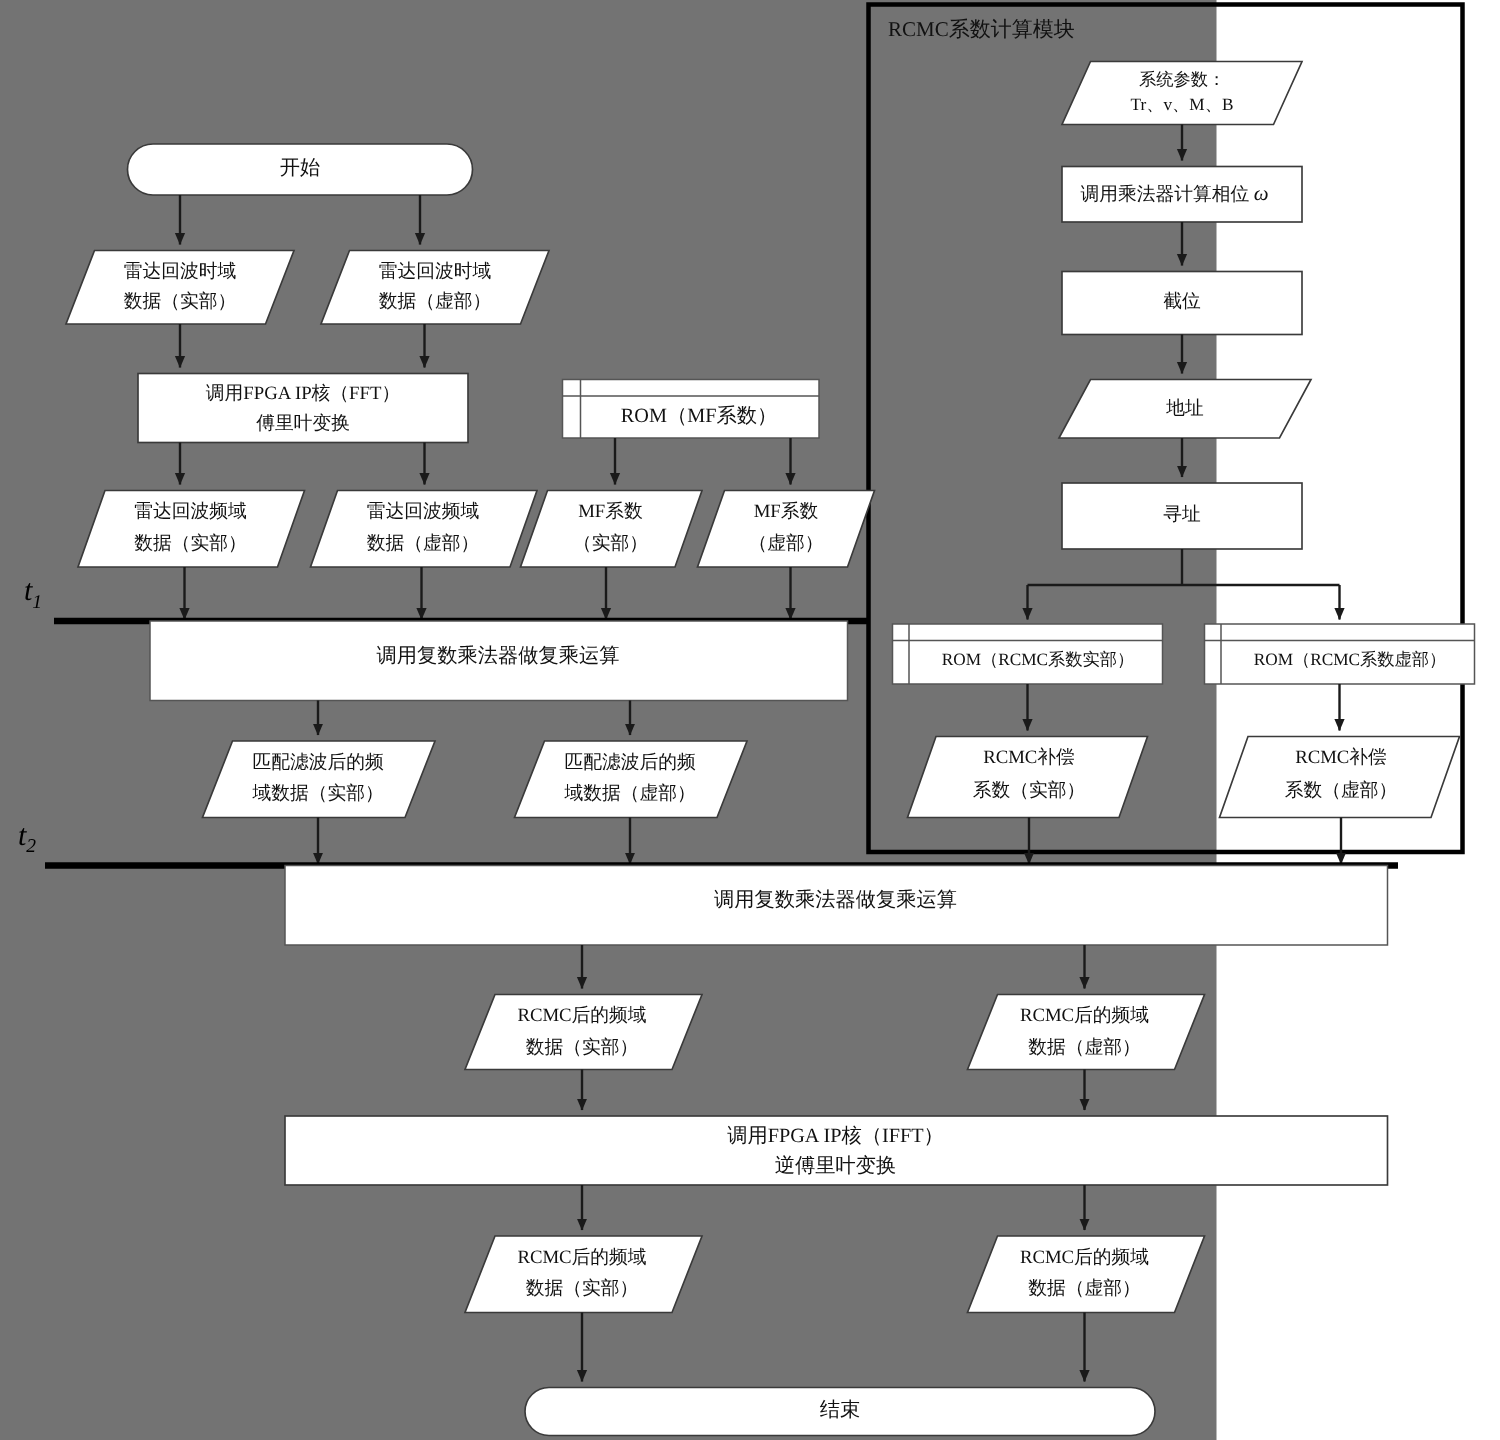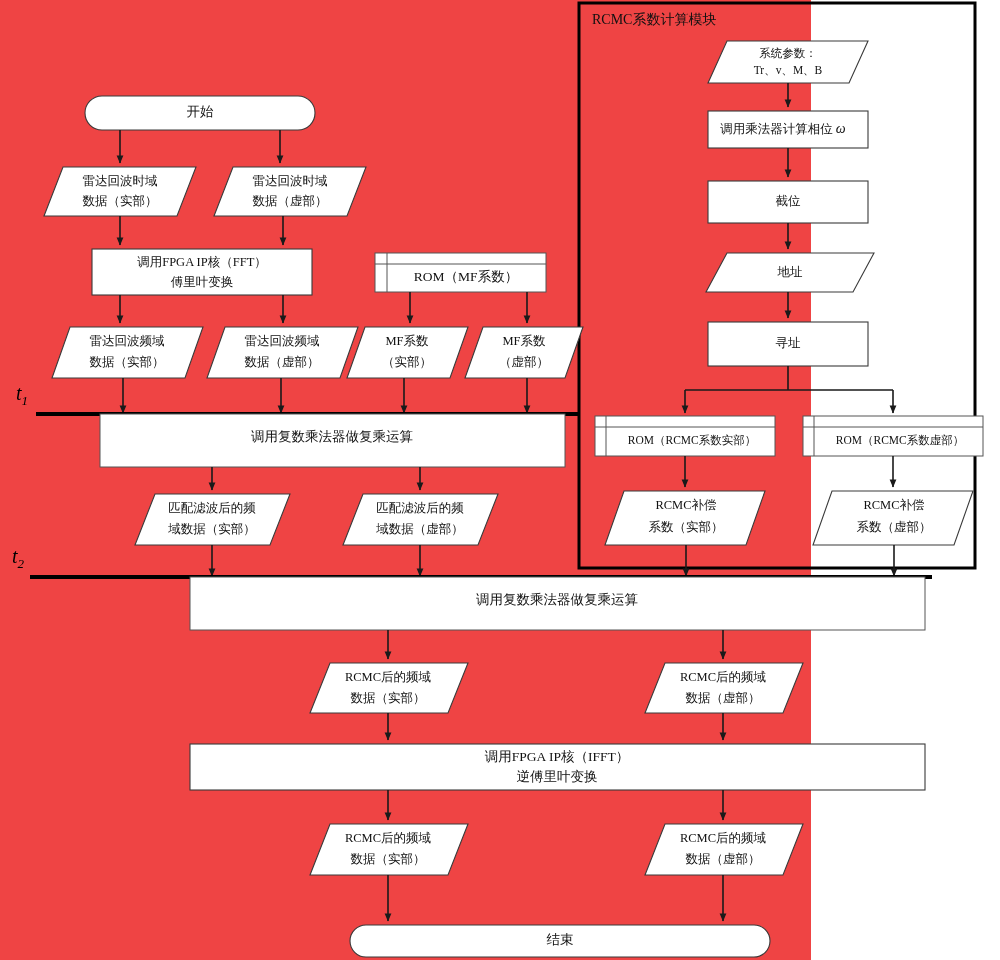--- a/index.html
+++ b/index.html
@@ -1,18 +1,18 @@
 <!DOCTYPE html>
 <html><head>
 <meta charset="utf-8">
 <style>
   html,body{margin:0;padding:0;background:#ffffff;}
   body{width:1000px;height:960px;overflow:hidden;
        font-family:"Liberation Serif","DejaVu Serif",serif;}
-  #stage{position:relative;width:811px;height:960px;background:#ef4444;}
+  #stage{position:relative;width:811px;height:960px;background:#737373;}
   svg{display:block;}
   .shp{fill:#ffffff;stroke:#3a3a3a;stroke-width:1.1;}
   .shp-thin{fill:#ffffff;stroke:#555;stroke-width:1;}
   .romline{stroke:#555;stroke-width:1;fill:none;}
   .edge{stroke:#1a1a1a;stroke-width:1.6;fill:none;}
   .tbar{stroke:#000;stroke-width:4.2;stroke-linecap:butt;}
   .modbox{fill:none;stroke:#000;stroke-width:3;}
   .lbl{font-family:"Liberation Serif","DejaVu Serif",serif;
        font-size:12.5px;fill:#111;text-anchor:middle;dominant-baseline:middle;}
   .lbl-sm{font-size:11.5px;}

